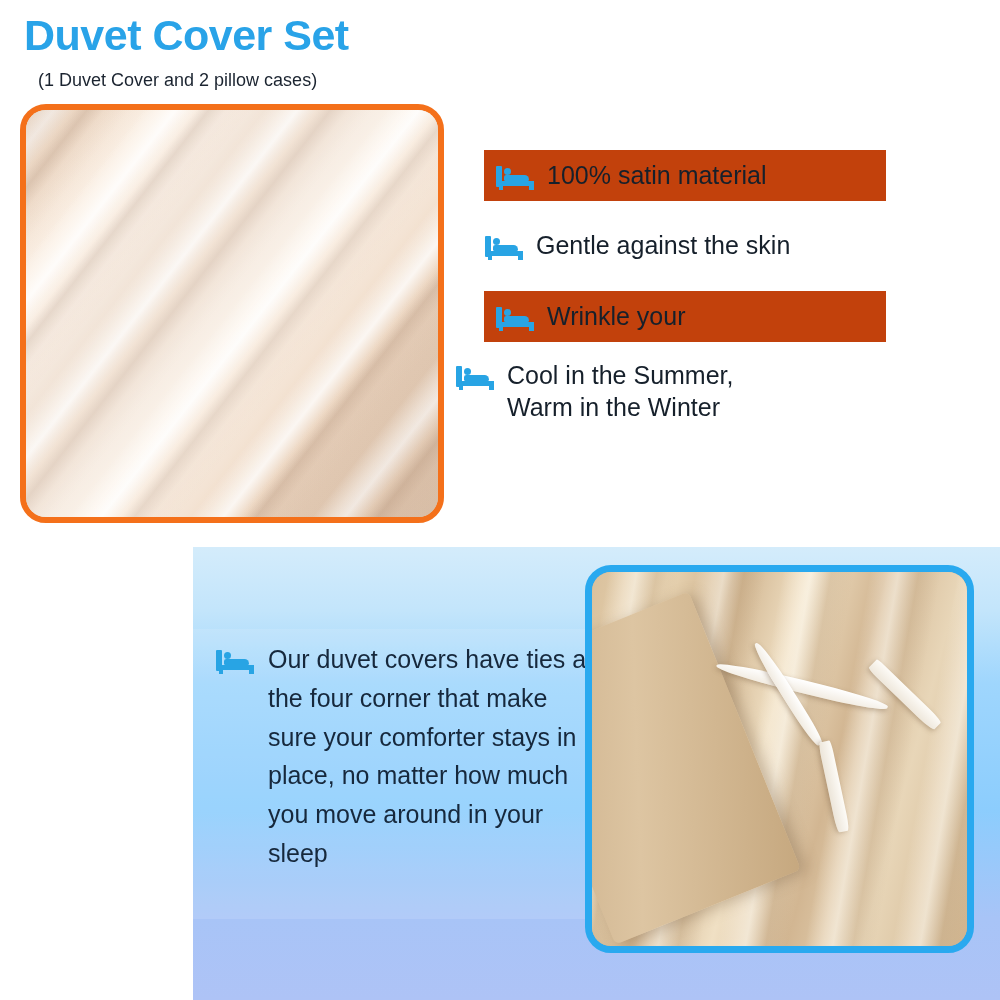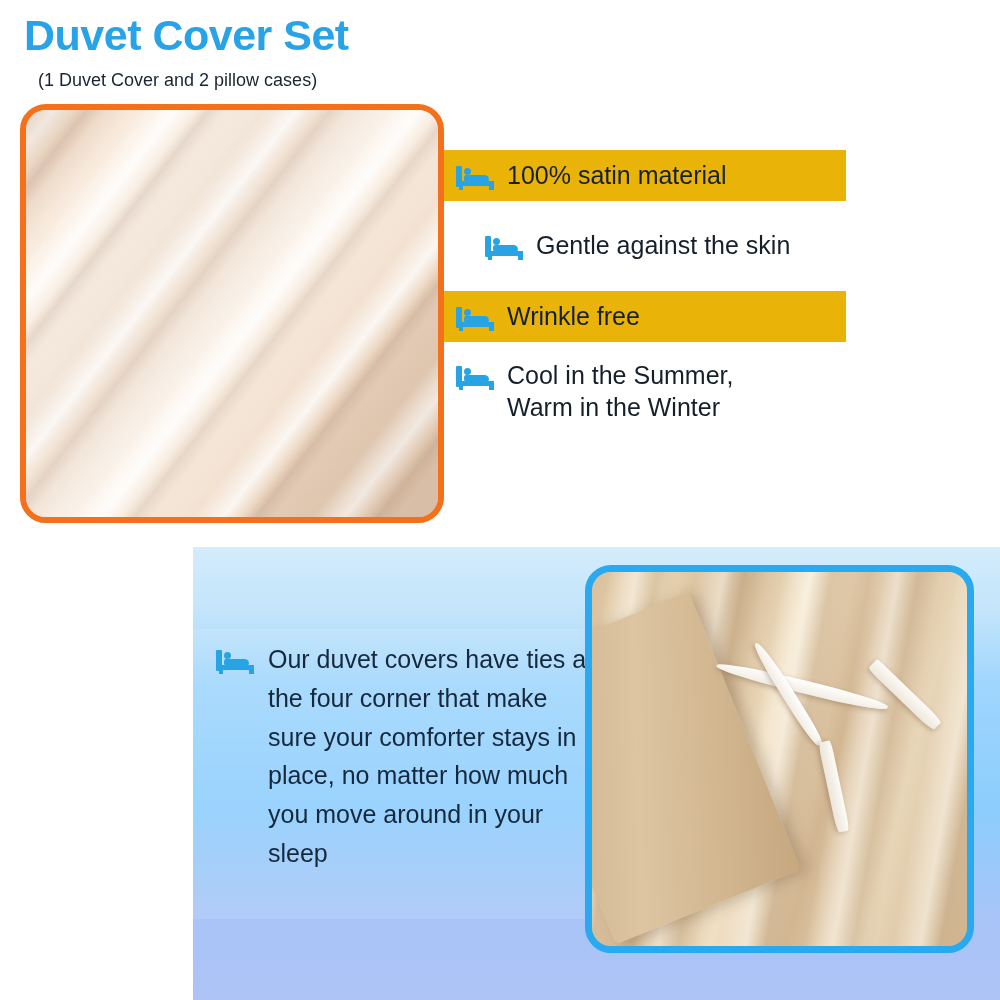--- a/index.html
+++ b/index.html
@@ -109,22 +109,23 @@
   }
   .feature-row {
     position: absolute;
     left: 0;
     display: flex;
     align-items: flex-start;
     box-sizing: border-box;
     padding: 10px 0 10px 12px;
   }
   .feature-row.banded {
-    background: #eab308;
+    background: #c2410c;
     width: 402px;
+    margin-left: 40px;
   }
   .feature-row.plain {
     background: transparent;
     width: 402px;
   }
   .feature-label {
     font-size: 25px;
     font-weight: 400;
     color: #16202b;
     line-height: 1.28;
@@ -313,21 +314,21 @@
 
   <div class="feature-row banded" style="top:141px;">
     <span class="bed-icon">
       <i class="post"></i>
         <i class="head"></i>
         <i class="body"></i>
         <i class="base"></i>
         <i class="legL"></i>
         <i class="legR"></i>
     </span>
-    <span class="feature-label">Wrinkle free</span>
+    <span class="feature-label">Wrinkle your</span>
   </div>
 
   <div class="feature-row plain" style="top:200px;">
     <span class="bed-icon">
       <i class="post"></i>
         <i class="head"></i>
         <i class="body"></i>
         <i class="base"></i>
         <i class="legL"></i>
         <i class="legR"></i>

